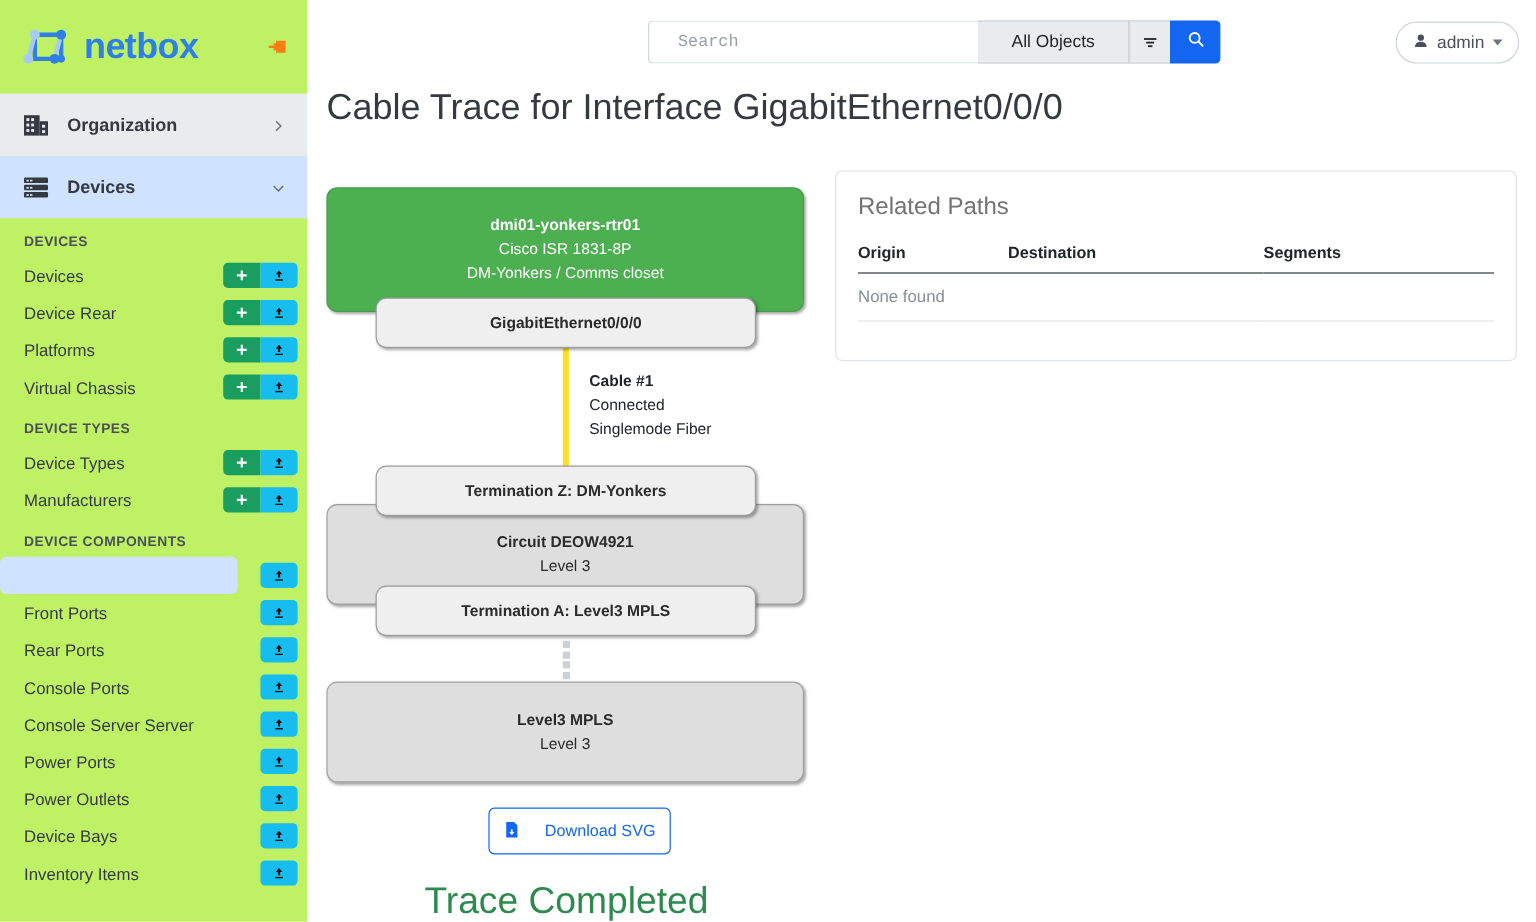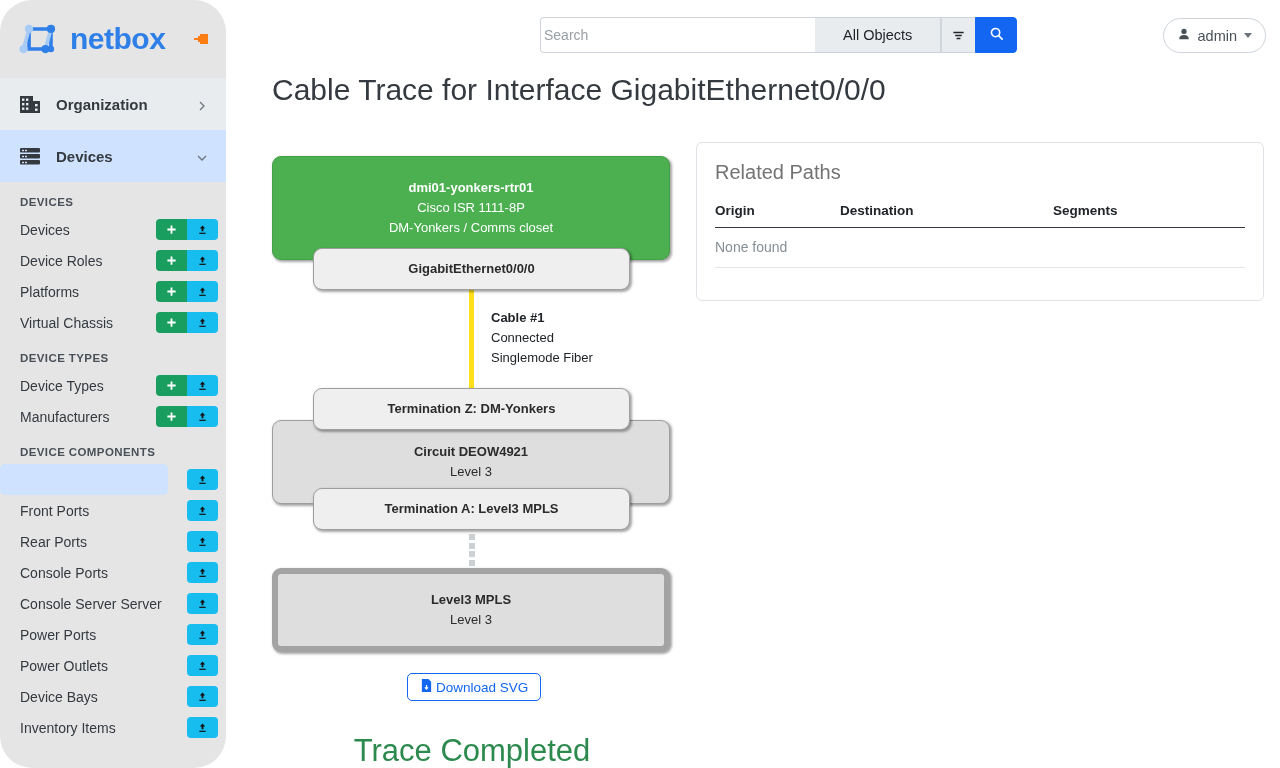--- a/index.html
+++ b/index.html
@@ -8,24 +8,23 @@
     width: 1280px; height: 768px;
     overflow: hidden;
     background: #ffffff;
     font-family: "Liberation Sans", sans-serif;
     color: #212529;
   }
 
   
   .sidebar {
     position: absolute; left: 0; top: 0;
-    width: 226px; height: 768px;
-    background: #e5e5e5;
+    width: 256px; height: 768px;
+    background: #bef264;
     overflow: hidden;
-    border-radius: 32px;
   }
   .brand {
     height: 78px;
     display: flex; align-items: center;
     padding: 0 14px 0 18px;
   }
   .brand-logo { display: flex; align-items: center; gap: 8px; flex: 1; }
   .logo-mark { width: 44px; height: 42px; flex: none; }
   .logo-word {
     font-size: 30px; font-weight: 700; color: #2f7fe8;
@@ -83,23 +82,23 @@
     background: #ffffff;
   }
   .searchwrap {
     position: absolute; left: 284px; top: 17px;
     display: flex; height: 36px;
   }
   .search-input {
     width: 275px; height: 36px;
     border: 1px solid #ced4da; border-right: none;
     border-radius: 4px 0 0 4px;
-    padding: 0 3px; font-size: 14px; color: #212529;
+    padding: 0 24px; font-size: 14px; color: #212529;
     background: #fff; outline: none;
-    font-family: Liberation Sans, sans-serif;
+    font-family: Liberation Mono, monospace;
   }
   .search-input::placeholder { color: #9aa0a6; }
   .search-scope {
     display: flex; align-items: center; justify-content: center;
     height: 36px; padding: 0 28px;
     background: #e9ecef; border: 1px solid #ced4da; border-left: none;
     font-size: 14.5px; color: #212529; white-space: nowrap;
   }
   .search-filter {
     display: flex; align-items: center; justify-content: center;
@@ -175,21 +174,21 @@
   }
   .node-terma {
     left: 41px; top: 332px; width: 317px; height: 42px;
     background: #efefef; color: #2b2b2b;
     border: 1px solid #9e9e9e;
     z-index: 3;
   }
   .node-provider {
     left: 0; top: 412px; width: 398px; height: 84px;
     background: #dedede; color: #2b2b2b;
-    border: 6px solid #a3a3a3;
+    border: 1px solid #a3a3a3;
   }
 
   .cable-line {
     position: absolute; left: 197px; top: 133px;
     width: 5px; height: 100px;
     background: #ffe01b;
     z-index: 1;
   }
   .cable-label {
     position: absolute; left: 219px; top: 152px;
@@ -205,22 +204,22 @@
     justify-content: space-between; align-items: center;
     z-index: 1;
   }
   .dotted-link i {
     display: block; width: 6px; height: 6px;
     background: #ccd1d6;
   }
 
   .dl-btn {
     position: absolute; left: 407px; top: 673px;
-    display: flex; align-items: center; gap: 3px;
-    height: 28px; padding: 0 12px;
+    display: flex; align-items: center; gap: 21px;
+    height: 39px; padding: 0 12px;
     border: 1px solid #1266f1; border-radius: 5px;
     background: #fff; color: #1266f1;
     font-size: 13.5px;
   }
   .trace-done {
     position: absolute; left: 272px; top: 732px;
     width: 400px; text-align: center;
     font-size: 31px; color: #2d8a4e; font-weight: 400;
     line-height: 38px; white-space: nowrap;
   }
@@ -343,21 +342,21 @@
         <svg viewBox="0 0 12 12" width="11" height="11">
             <path d="M6 1.5 L9 5 H7 V8 H5 V5 H3 Z" fill="#111"></path>
             <rect x="2.5" y="9.5" width="7" height="1.3" fill="#111"></rect>
           </svg>
       </span>
     </span>
   </div>
 
   <div class="nav-item">
     <span class="n-hit"></span>
-    <span class="n-label">Device Roles</span>
+    <span class="n-label">Device Rear</span>
     <span class="btn-pair">
       <span class="mini-btn mini-add">
         <svg viewBox="0 0 12 12" width="11" height="11">
             <path d="M6 1.5 V10.5 M1.5 6 H10.5" stroke="#fff" stroke-width="2"></path>
           </svg>
       </span>
       <span class="mini-btn mini-imp">
         <svg viewBox="0 0 12 12" width="11" height="11">
             <path d="M6 1.5 L9 5 H7 V8 H5 V5 H3 Z" fill="#111"></path>
             <rect x="2.5" y="9.5" width="7" height="1.3" fill="#111"></rect>
@@ -595,21 +594,21 @@
     <span class="caret-dn"></span>
   </div>
 </div>
 
 <div class="page-title">Cable Trace for Interface GigabitEthernet0/0/0</div>
 
 <div class="trace">
 
   <div class="tnode node-device">
     <div class="t1">dmi01-yonkers-rtr01</div>
-    <div class="t2">Cisco ISR 1111-8P</div>
+    <div class="t2">Cisco ISR 1831-8P</div>
     <div class="t2">DM-Yonkers / Comms closet</div>
   </div>
 
   <div class="tnode node-iface">
     <div class="t1">GigabitEthernet0/0/0</div>
   </div>
 
   <div class="cable-line"></div>
 
   <div class="cable-label">

